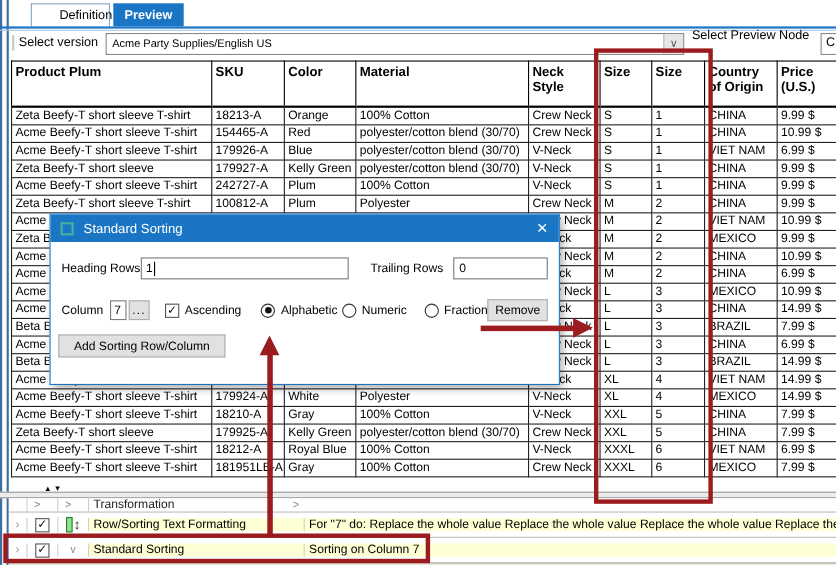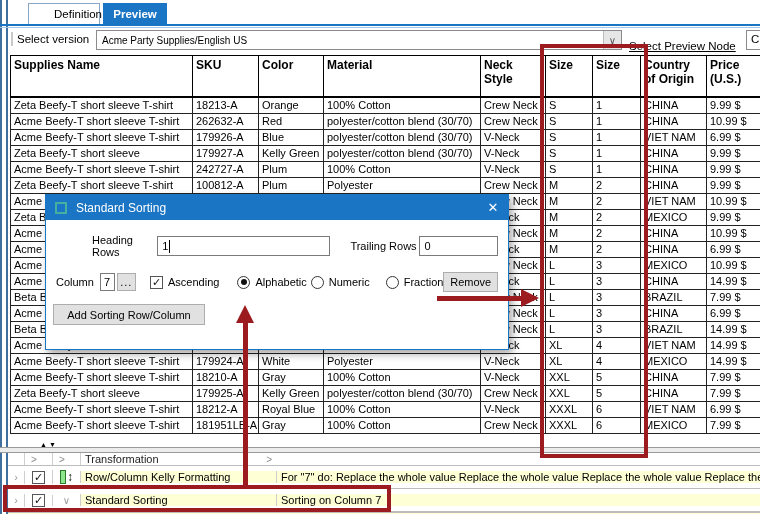--- a/index.html
+++ b/index.html
@@ -21,21 +21,21 @@
   .tab-underline { left:0; top:24px; width:760px; height:2px; background:#1b75c5; }
   .tab-underline2 { left:0; top:27px; width:760px; height:1px; background:#a8c8e8; }
 
   
   .toolbar-grip { left:11px; top:32px; width:2px; height:14px; background:#c9c9c9; }
   .lbl { font-size:11.5px; color:#000; white-space:nowrap; }
   .select-version-label { left:17px; top:33px; }
   .select-box { left:96px; top:30px; width:526px; height:20px; background:#fff; border:1px solid #8a8a8a; display:flex; align-items:center; }
   .select-box .val { font-size:10px; padding-left:5px; flex:1; white-space:nowrap; overflow:hidden; }
   .select-box .chev { width:18px; height:18px; background:#e6e6e6; border-left:1px solid #bdbdbd; color:#555; font-size:10px; display:flex; align-items:center; justify-content:center; }
-  .preview-node-label { left:629px; top:40px;text-decoration:underline; }
+  .preview-node-label { left:629px; top:26px; }
   .current-box { left:746px; top:30px; width:50px; height:20px; background:#fff; border:1px solid #8a8a8a; font-size:11.5px; padding:2px 0 0 4px; }
 
   
   table.grid { position:absolute; left:10px; top:55px; width:750px; border-collapse:collapse; table-layout:fixed; background:#fff; }
   table.grid th {
     border:1px solid #000; border-bottom:2px solid #000; background:#fff;
     font-size:12px; text-align:left; vertical-align:top; padding:2px 3px; height:41px;
     overflow:hidden;
   }
   table.grid td {
@@ -67,21 +67,21 @@
   .icon-collapse { color:#9a9a9a; font-size:10px; }
 
   
   .dialog { left:45px; top:194px; width:464px; height:156px; background:#fff; border:1px solid #1b75c5; box-shadow:3px 4px 8px rgba(0,0,0,0.35); z-index:5; }
   .dlg-title { height:25px; background:#1b75c5; display:flex; align-items:center; color:#fff; }
   .dlg-title .app-ic { width:12px; height:12px; border:2px solid #43b0a0; margin-left:9px; }
   .dlg-title .t { font-size:12px; margin-left:9px; flex:1; }
   .dlg-title .x { width:30px; text-align:center; font-size:13px; cursor:default; }
   .dlg-body { position:relative; height:131px; font-size:11px; }
   .dlg-row1 { position:absolute; left:10px; top:14px; right:10px; display:flex; align-items:center; }
-  .dlg-row1 .l1 { width:72px;margin-left:36px; }
+  .dlg-row1 .l1 { width:72px; }
   .in { border:1px solid #7a7a7a; height:20px; background:#fff; display:flex; align-items:center; padding-left:4px; font-size:11px; }
   .in-heading { width:190px; margin-right:20px; }
   .caret { display:inline-block; width:1px; height:13px; background:#000; margin-left:1px; }
   .dlg-row1 .l2 { width:76px; }
   .in-trailing { width:86px; }
   .dlg-row2 { position:absolute; left:10px; top:52px; right:10px; display:flex; align-items:center; }
   .in-col { width:16px; height:18px; padding-left:3px; }
   .btn { background:#e1e1e1; border:1px solid #adadad; font-size:11px; display:flex; align-items:center; justify-content:center; cursor:default; }
   .btn-browse { width:22px; height:18px; margin-left:2px; letter-spacing:1px; }
   .radio { width:13px; height:13px; border:1px solid #333; border-radius:50%; background:#fff; display:flex; align-items:center; justify-content:center; }
@@ -131,21 +131,21 @@
         <col style="width:65px">
       <col style="width:157px">
         <col style="width:65px">
         <col style="width:47px">
       <col style="width:48px">
         <col style="width:66px">
         <col style="width:54px">
     </colgroup>
     <thead>
       <tr>
-        <th>Supplies Name</th>
+        <th>Product Plum</th>
         <th>SKU</th>
         <th>Color</th>
         <th>Material</th>
         <th>Neck Style</th>
         <th>Size</th>
         <th>Size</th>
         <th>Country of Origin</th>
         <th>Price (U.S.)</th>
       </tr>
     </thead>
@@ -156,21 +156,21 @@
           <td>Orange</td>
           <td>100% Cotton</td>
           <td>Crew Neck</td>
           <td>S</td>
           <td>1</td>
           <td>CHINA</td>
           <td>9.99 $</td>
         </tr>
         <tr>
           <td>Acme Beefy-T short sleeve T-shirt</td>
-          <td>262632-A</td>
+          <td>154465-A</td>
           <td>Red</td>
           <td>polyester/cotton blend (30/70)</td>
           <td>Crew Neck</td>
           <td>S</td>
           <td>1</td>
           <td>CHINA</td>
           <td>10.99 $</td>
         </tr>
         <tr>
           <td>Acme Beefy-T short sleeve T-shirt</td>
@@ -402,21 +402,21 @@
       <div class="bp-c0">›</div>
       <div class="bp-c1">
         <span class="cbx">✓</span>
       </div>
       <div class="bp-c2">
         <span class="icon-rowformat">
           <span class="bar"></span>
           <span class="ud">↕</span>
         </span>
       </div>
-      <div class="bp-c3 yellow">Row/Column Kelly Formatting</div>
+      <div class="bp-c3 yellow">Row/Sorting Text Formatting</div>
       <div class="bp-c4 yellow">For "7" do: Replace the whole value Replace the whole value Replace the whole value Replace the wh</div>
     </div>
 
     <div class="bp-row bp-data">
       <div class="bp-c0">›</div>
       <div class="bp-c1">
         <span class="cbx">✓</span>
       </div>
       <div class="bp-c2">
         <span class="icon-collapse">∨</span>

